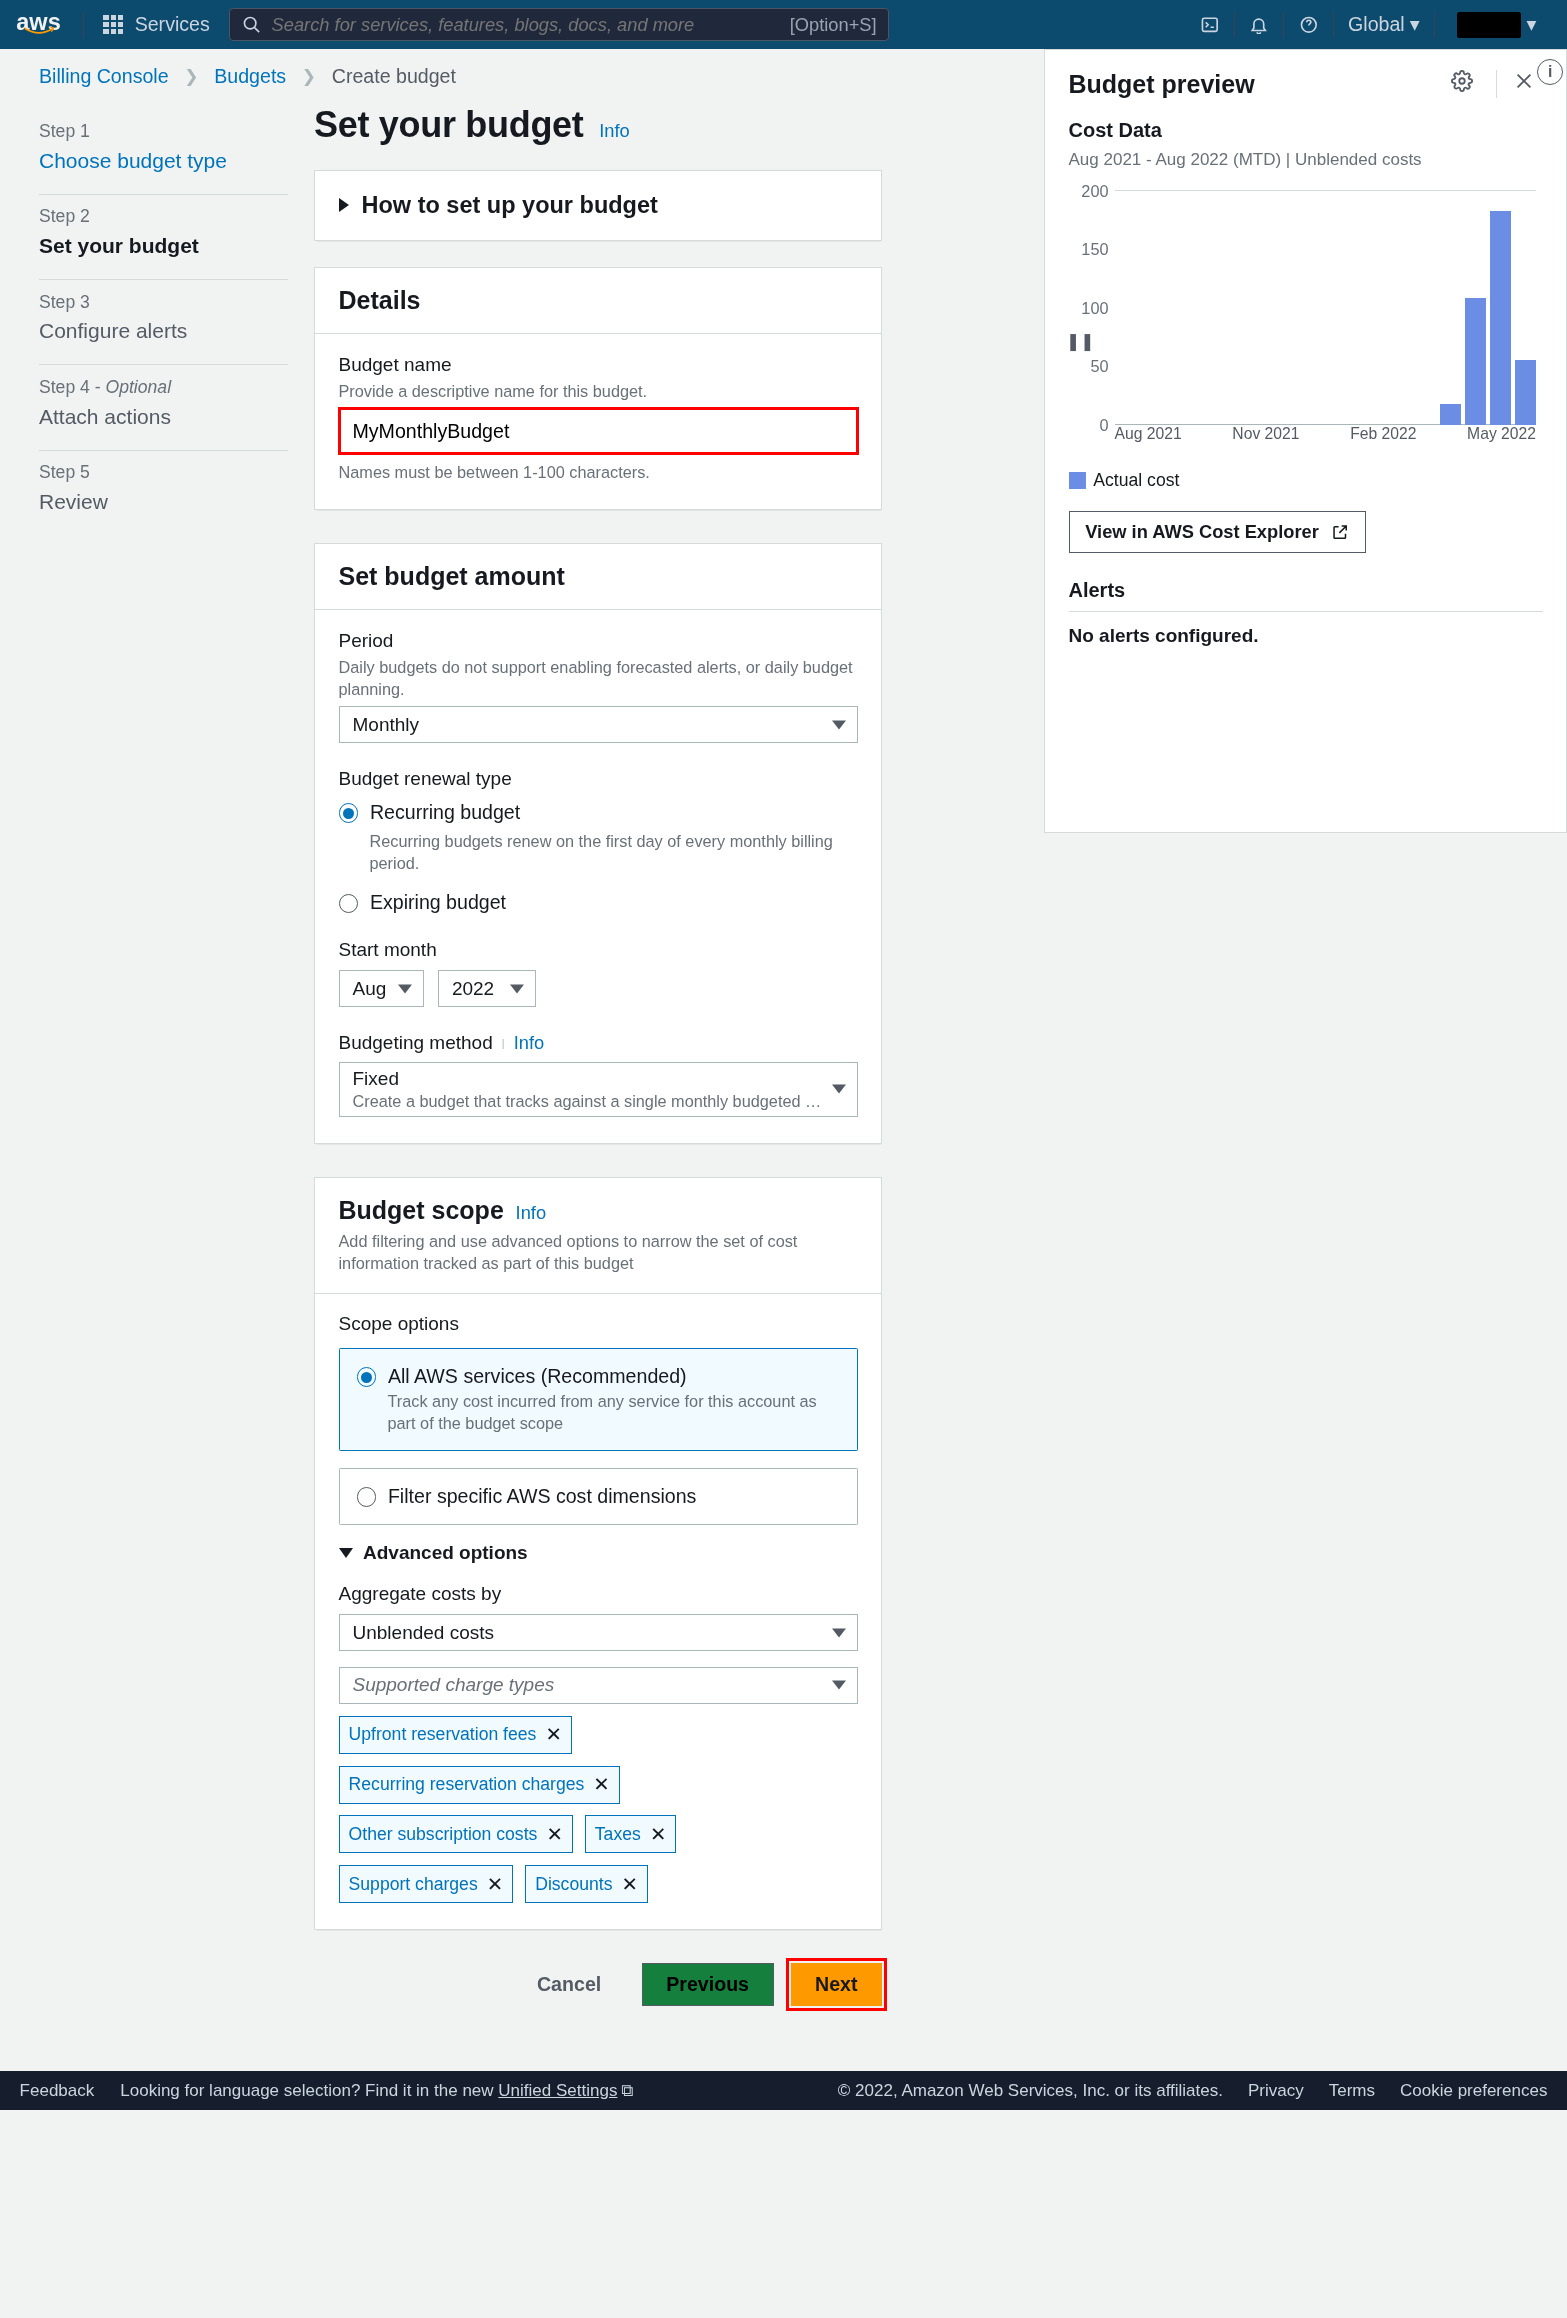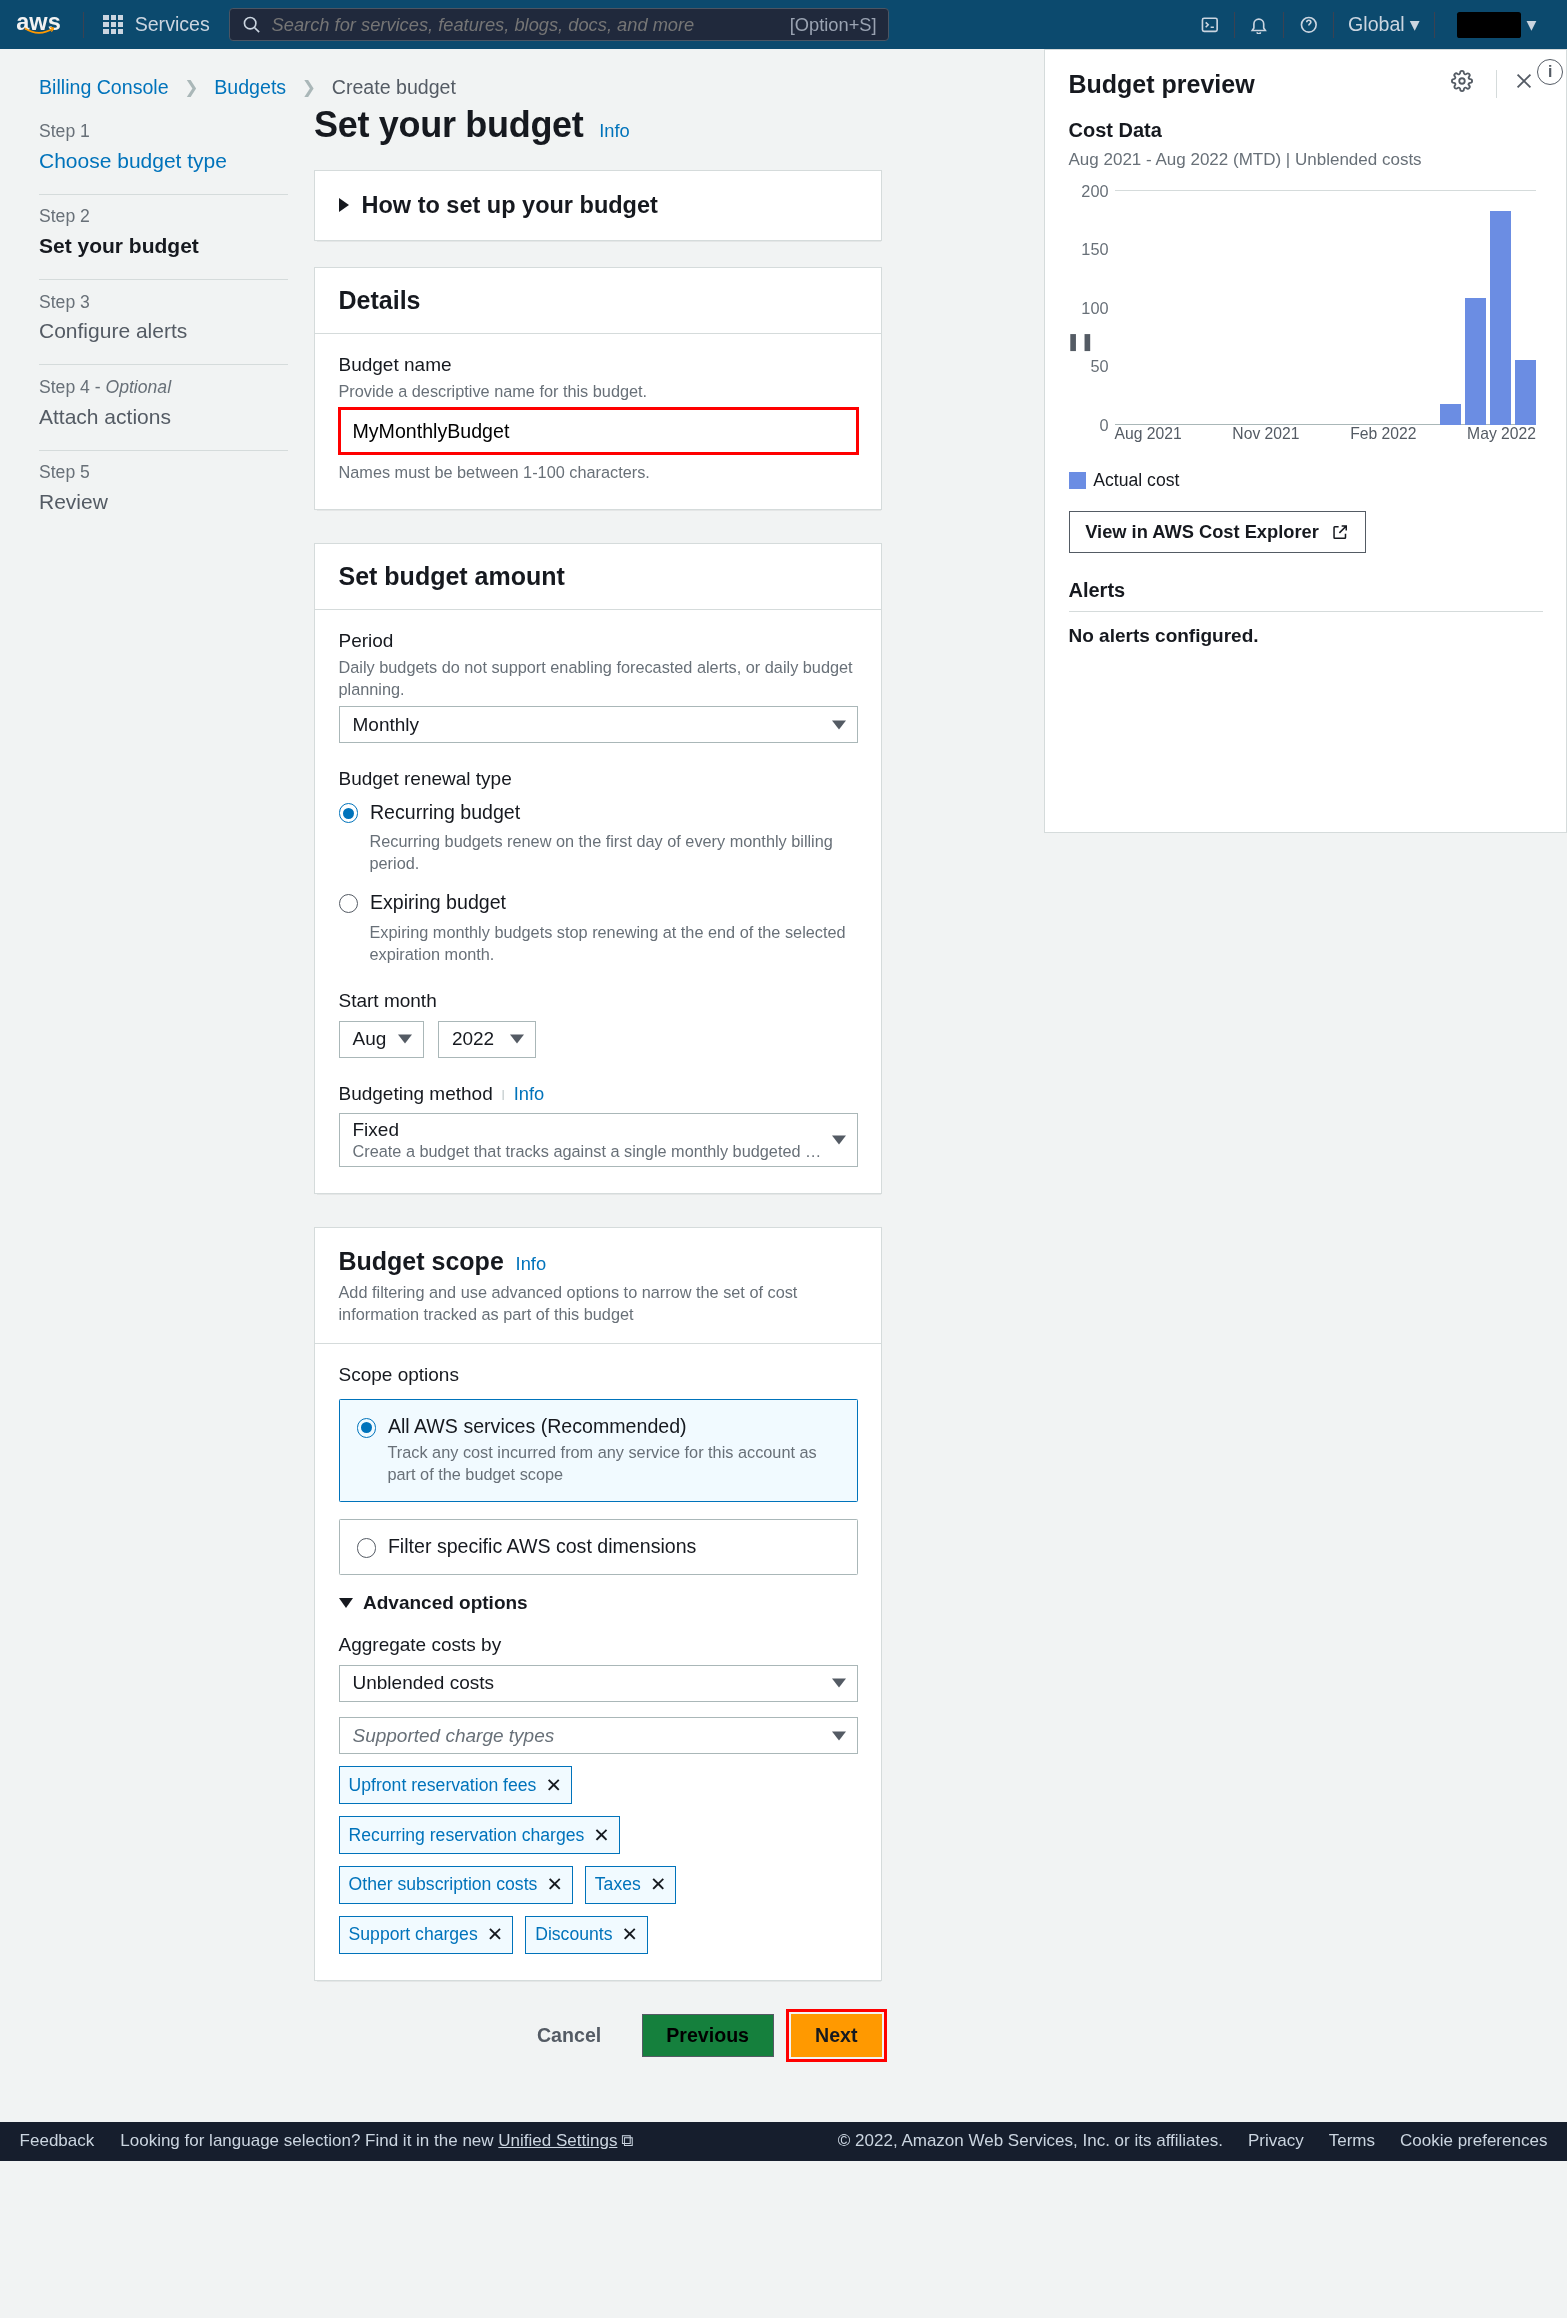--- a/index.html
+++ b/index.html
@@ -217,21 +217,21 @@
         <div class="step-label"><span>Step 4 - </span><span class="step-italic">Optional</span></div>
         <div class="step-title">Attach actions</div>
       </div>
       <div class="step">
         <div class="step-label">Step 5</div>
         <div class="step-title">Review</div>
       </div>
     </div>
 
     <div class="content">
-      <div class="crumbs" style="padding-left:0; margin-top:-3.9px; margin-bottom:6.5px; position:absolute; top:68px; left:39px;">
+      <div class="crumbs" style="padding-left:0; margin-top:-3.9px; margin-bottom:6.5px; position:absolute; top:57px; left:39px;">
         <a href="#">Billing Console</a>
         <span class="chev">❯</span>
         <a href="#">Budgets</a>
         <span class="chev">❯</span>
         <span>Create budget</span>
       </div>
 
       <div style="height:46px;"></div>
       <div class="page-title-row">
         <h1 class="page-title">Set your budget</h1>
@@ -280,21 +280,20 @@
             <div class="radio-row">
               <span class="radio checked"></span>
               <span class="radio-label">Recurring budget</span>
             </div>
             <div class="radio-desc">Recurring budgets renew on the first day of every monthly billing period.</div>
             <div style="height:17px;"></div>
             <div class="radio-row">
               <span class="radio"></span>
               <span class="radio-label">Expiring budget</span>
             </div>
-            <div class="radio-desc">Expiring monthly budgets stop renewing at the end of the selected expiration month.</div>
           </div>
 
           <div class="field-block">
             <div class="field-label" style="margin-bottom:9.1px;">Start month</div>
             <div class="inline-selects">
               <div class="select">
                 <div class="select-box">
                     <span>Aug</span>
                   </div>
                 <span class="select-caret"></span>

